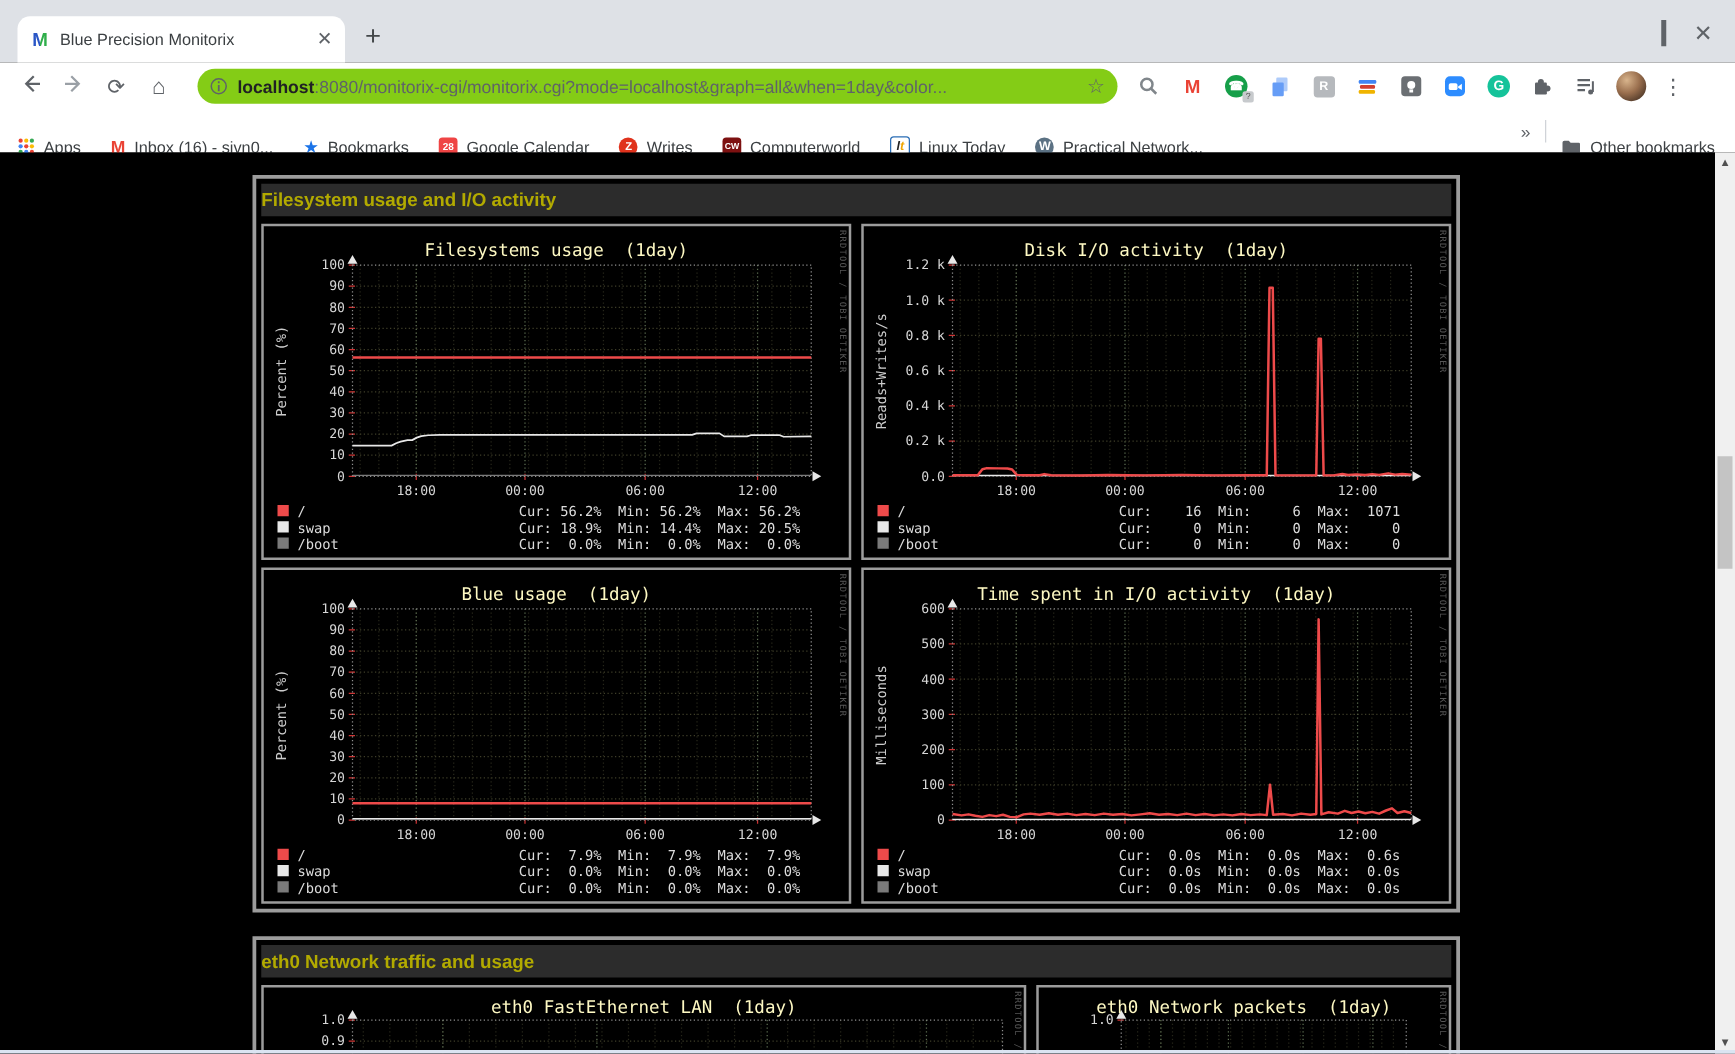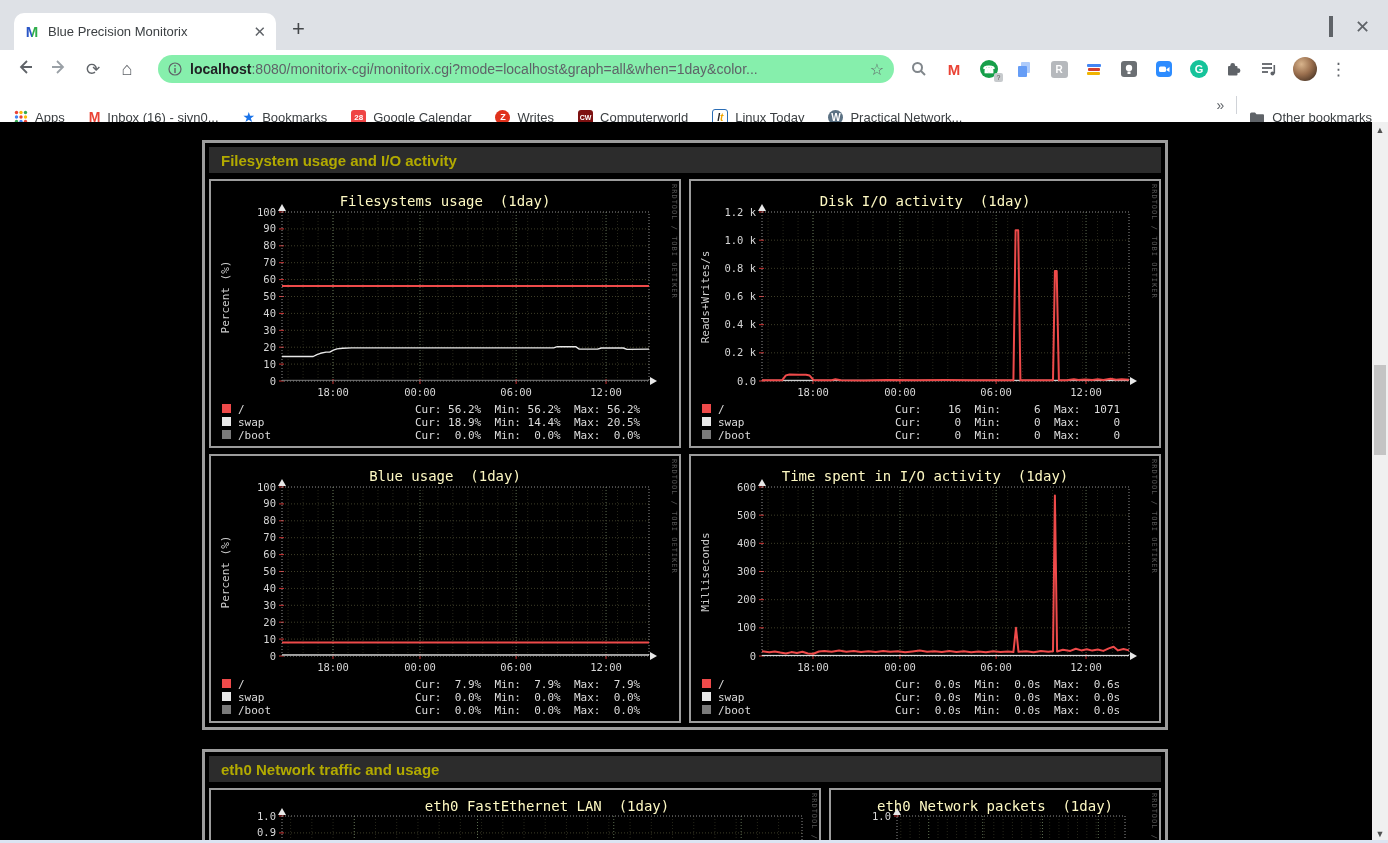--- a/index.html
+++ b/index.html
@@ -12,21 +12,21 @@
   .tab-title{font-size:13px;color:#3c4043;white-space:nowrap;overflow:hidden;flex:1;margin-left:8px;}
   .tab-close{color:#5f6368;font-size:15px;line-height:15px;margin-left:6px;cursor:default;}
   .newtab{position:absolute;left:292px;top:18px;color:#44474a;font-size:22px;line-height:22px;}
   .wctrl{position:absolute;top:18px;display:flex;gap:22px;right:18px;align-items:center;}
   .wc-min{width:12px;height:2px;background:#5f6368;margin-top:8px;}
   .wc-max{width:10px;height:10px;border:2px solid #5f6368;}
   .wc-close{color:#5f6368;font-size:18px;line-height:14px;}
   .toolbar{position:absolute;left:0;top:50px;width:1388px;height:38px;background:#fff;
            display:flex;align-items:center;}
   .navic{width:34px;text-align:center;flex:0 0 auto;}
-  .omni{height:28px;background:#86efac;border-radius:14px;display:flex;align-items:center;
+  .omni{height:28px;background:#84cc16;border-radius:14px;display:flex;align-items:center;
         padding:0 10px;box-sizing:border-box;width:736px;margin-left:14px;}
   .url{font-size:14px;color:#5f6368;white-space:nowrap;overflow:hidden;margin-left:8px;flex:1;}
   .url b{color:#202124;font-weight:bold;}
   .exts{display:flex;align-items:center;gap:13px;margin-left:14px;}
   .eic{width:22px;height:22px;display:flex;align-items:center;justify-content:center;position:relative;}
   .badge-q{position:absolute;right:-3px;bottom:-2px;width:9px;height:9px;background:#c7cacd;border-radius:2px;
            font-size:7px;color:#555;text-align:center;line-height:9px;}
   .sq{border-radius:3px;display:flex;align-items:center;justify-content:center;font-weight:bold;}
   .avatar{width:24px;height:24px;border-radius:50%;
           background:radial-gradient(circle at 35% 30%,#d8b48c 0%,#9a6f4e 45%,#4a3526 85%);}
@@ -36,21 +36,21 @@
   .bm-right{margin-left:auto;display:flex;align-items:center;gap:12px;margin-right:16px;}
   .vdiv{width:1px;height:18px;background:#d0d3d8;}
   
   .page{position:absolute;left:0;top:122px;width:1372px;height:721px;background:#000;overflow:hidden;}
   .scrollbar{position:absolute;right:0;top:122px;width:16px;height:721px;background:#f0f0f0;}
   .sb-thumb{position:absolute;left:2px;top:243px;width:12px;height:90px;background:#c4c4c4;}
   .sb-arrow{position:absolute;left:0;width:16px;text-align:center;font-size:9px;color:#505050;}
   .bottom-strip{position:absolute;left:0;bottom:0;width:1388px;height:3px;background:#dbe4f2;}
   .section{position:absolute;left:202px;width:966px;border:3px solid #9c9c9c;background:#000;
            padding:4px;box-sizing:border-box;}
-  .shead{height:26px;background:#2c2c2c;display:flex;align-items:center;padding-left:12px;}
+  .shead{height:26px;background:#2c2c2c;display:flex;align-items:center;}
   .shead span{color:#b2aa00;font-weight:bold;font-size:15px;}
   .prow{display:flex;gap:8px;margin-top:6px;}
   .panel{position:relative;background:#000;border:2px solid #9c9c9c;box-sizing:border-box;overflow:hidden;
          font-family:"DejaVu Sans Mono",monospace;}
   .ctitle{position:absolute;width:100%;text-align:center;color:#fef9c3;font-size:14px;white-space:pre;}
   .ylab{position:absolute;color:#cccccc;font-size:11px;white-space:nowrap;
         transform:translate(-50%,-50%) rotate(-90deg);}
   .rrd{position:absolute;right:1px;top:3px;color:#575757;font-size:7px;letter-spacing:1px;
        writing-mode:vertical-rl;}
   .lgrow{position:absolute;left:0;width:100%;height:12px;font-size:11px;color:#dcdcdc;}
@@ -609,21 +609,21 @@
             <line x1="530.1600000000001" y1="193" x2="530.1600000000001" y2="198" stroke="#cc3333"></line>
             <text x="530.1600000000001" y="210" text-anchor="middle" fill="#d6d6d6">12:00</text>
             <line x1="68" y1="26" x2="73" y2="26" stroke="#cc3333"></line>
             <text x="65" y="29.5" text-anchor="end" fill="#d6d6d6">1.0</text>
             <line x1="71" y1="42.89999999999999" x2="591" y2="42.89999999999999" stroke="#3e3e28" stroke-dasharray="1,2"></line>
             <line x1="68" y1="42.89999999999999" x2="73" y2="42.89999999999999" stroke="#cc3333"></line>
             <text x="65" y="46.39999999999999" text-anchor="end" fill="#d6d6d6">0.9</text>
             <rect x="71" y="26" width="520" height="169" fill="none" stroke="#8f8f8f" stroke-dasharray="1,2"></rect>
             <polygon points="67,25 75,25 71,18" fill="#e8e8e8"></polygon>
             <polygon points="592,191 592,199 599,195" fill="#e8e8e8"></polygon>
-          </svg><div class="ctitle" style="top: 8px; padding-left: 32px;">eth0 FastEthernet LAN  (1day)</div><div class="rrd">RRDTOOL / TOBI OETIKER</div></div>
+          </svg><div class="ctitle" style="top: 8px;">eth0 FastEthernet LAN  (1day)</div><div class="rrd">RRDTOOL / TOBI OETIKER</div></div>
       <div class="panel" style="width: 332px; height: 269px;"><svg width="328" height="265">
             <line x1="69.7848" y1="26" x2="69.7848" y2="195" stroke="#26261a" stroke-dasharray="1,2"></line>
             <line x1="79.0872" y1="26" x2="79.0872" y2="195" stroke="#26261a" stroke-dasharray="1,2"></line>
             <line x1="88.3896" y1="26" x2="88.3896" y2="195" stroke="#26261a" stroke-dasharray="1,2"></line>
             <line x1="97.69200000000001" y1="26" x2="97.69200000000001" y2="195" stroke="#26261a" stroke-dasharray="1,2"></line>
             <line x1="106.99440000000001" y1="26" x2="106.99440000000001" y2="195" stroke="#26261a" stroke-dasharray="1,2"></line>
             <line x1="116.2968" y1="26" x2="116.2968" y2="195" stroke="#26261a" stroke-dasharray="1,2"></line>
             <line x1="125.5992" y1="26" x2="125.5992" y2="195" stroke="#26261a" stroke-dasharray="1,2"></line>
             <line x1="134.9016" y1="26" x2="134.9016" y2="195" stroke="#26261a" stroke-dasharray="1,2"></line>
             <line x1="144.204" y1="26" x2="144.204" y2="195" stroke="#26261a" stroke-dasharray="1,2"></line>

